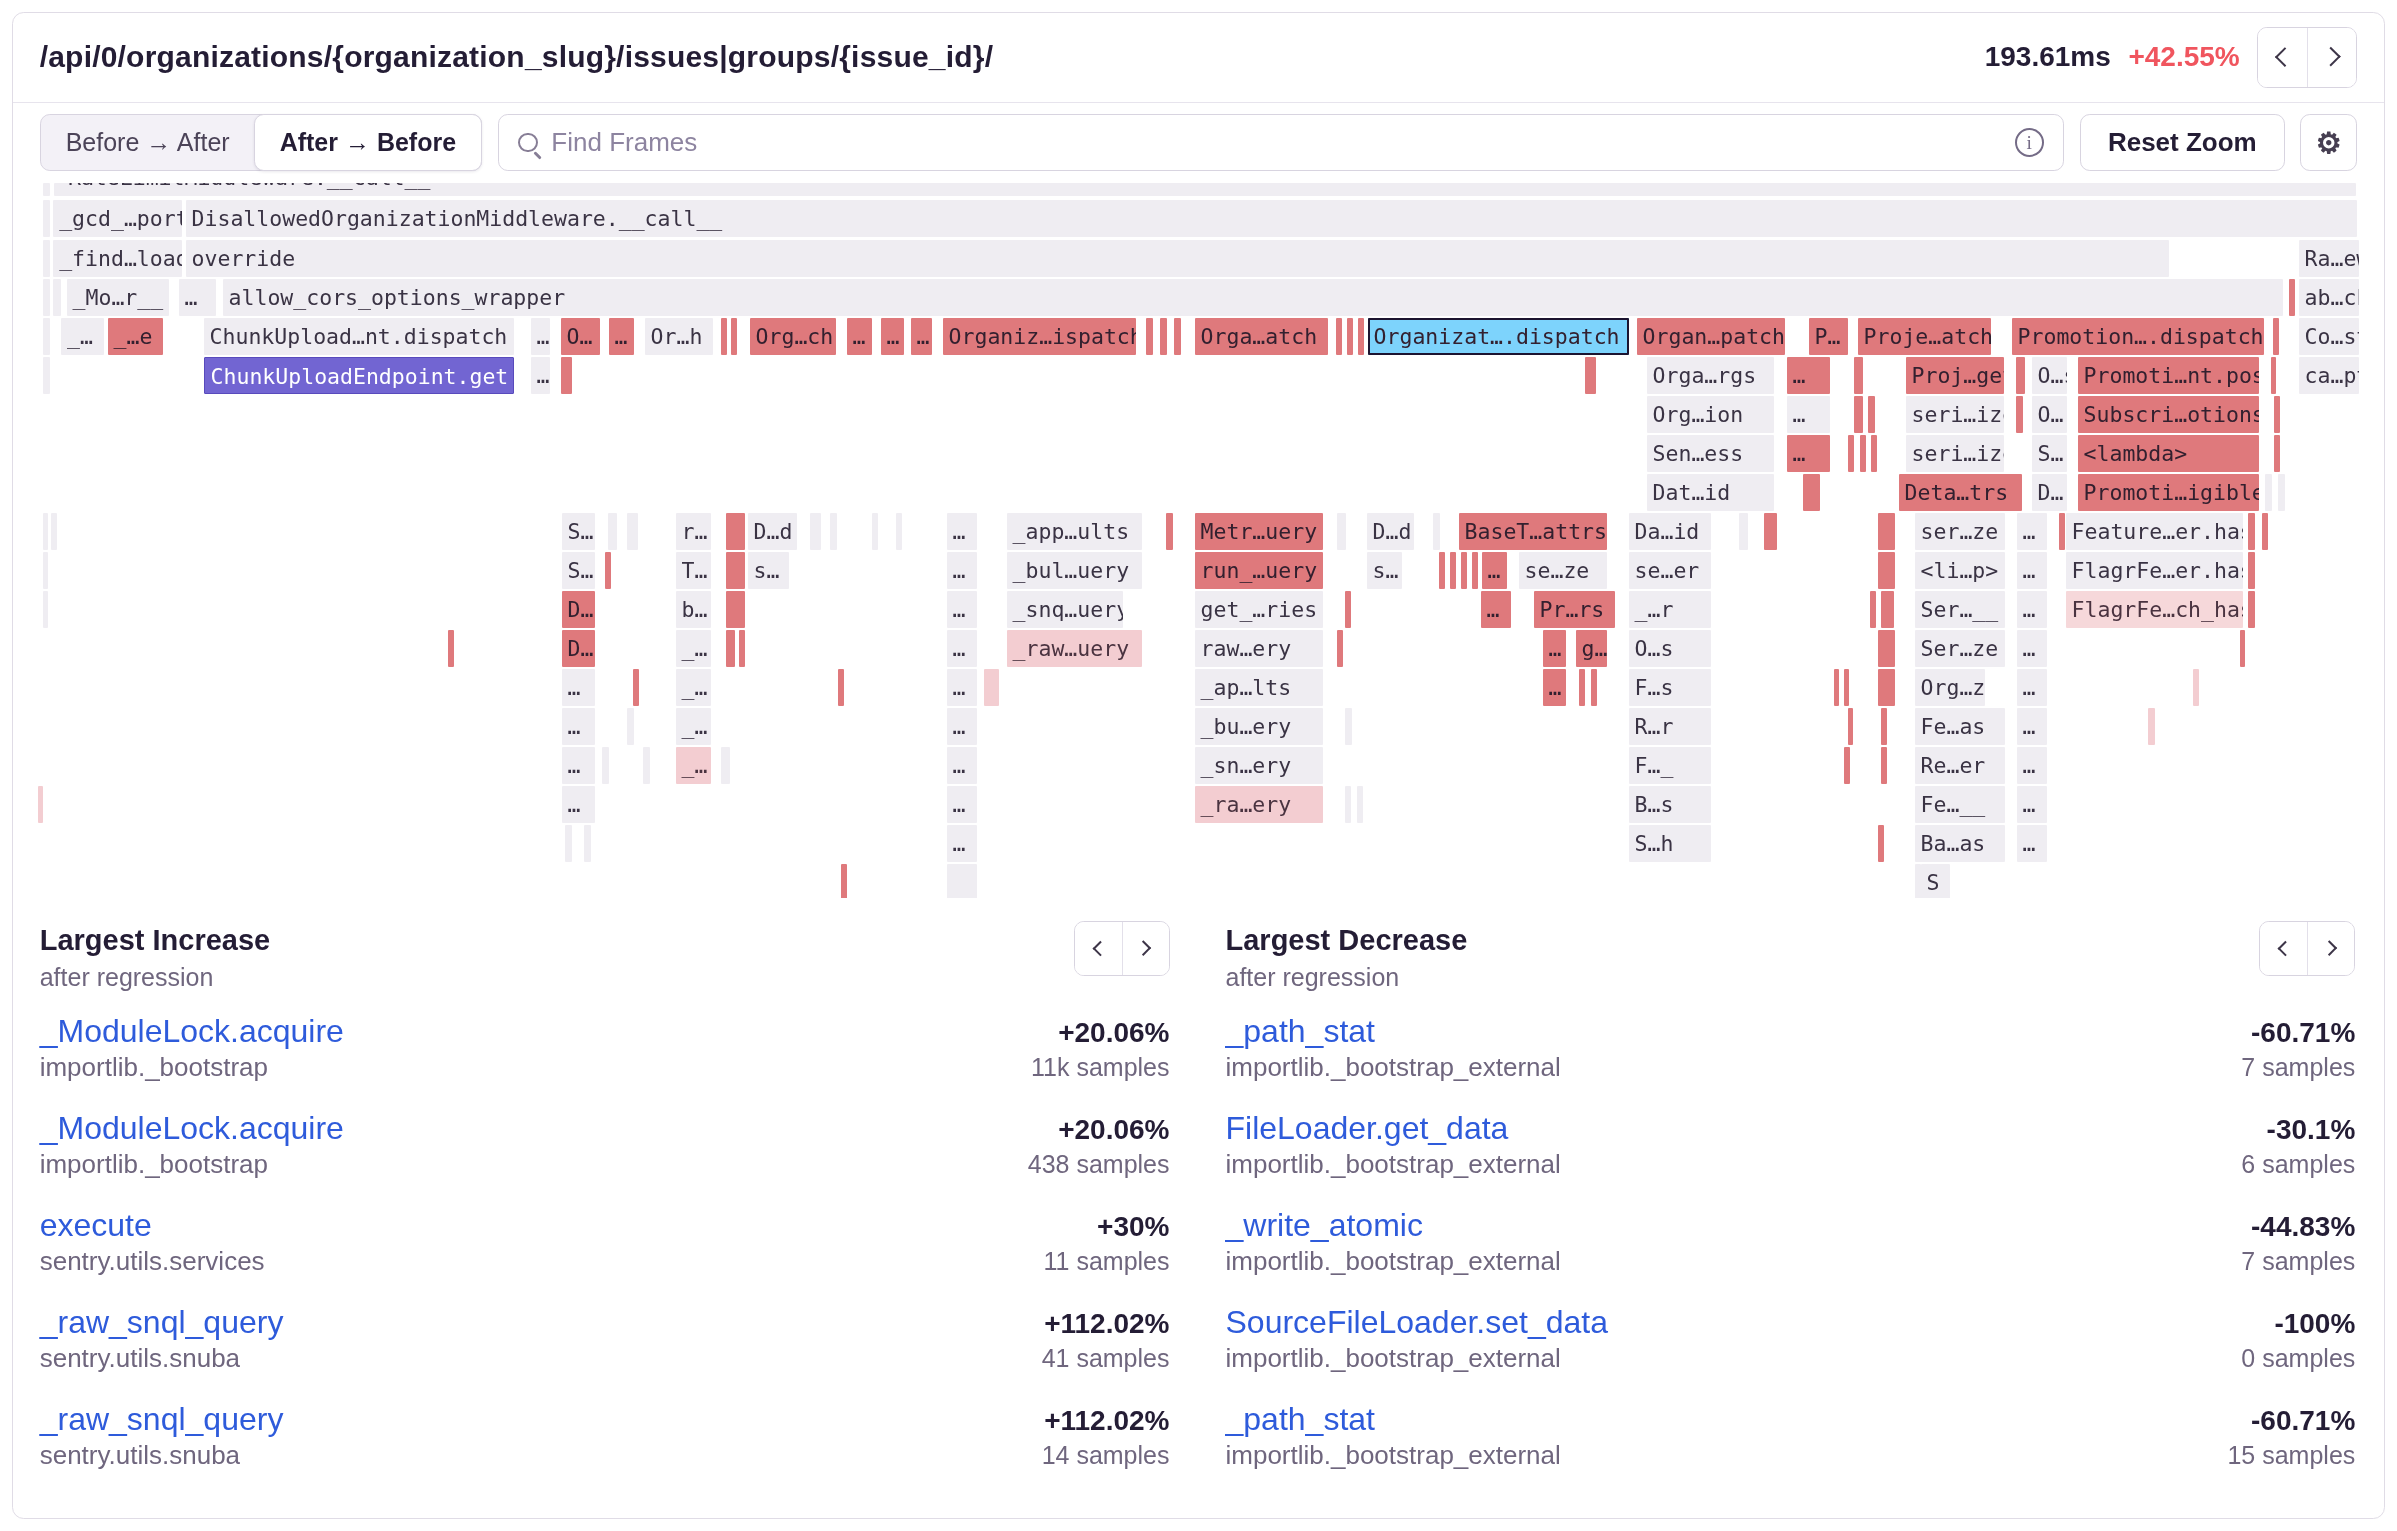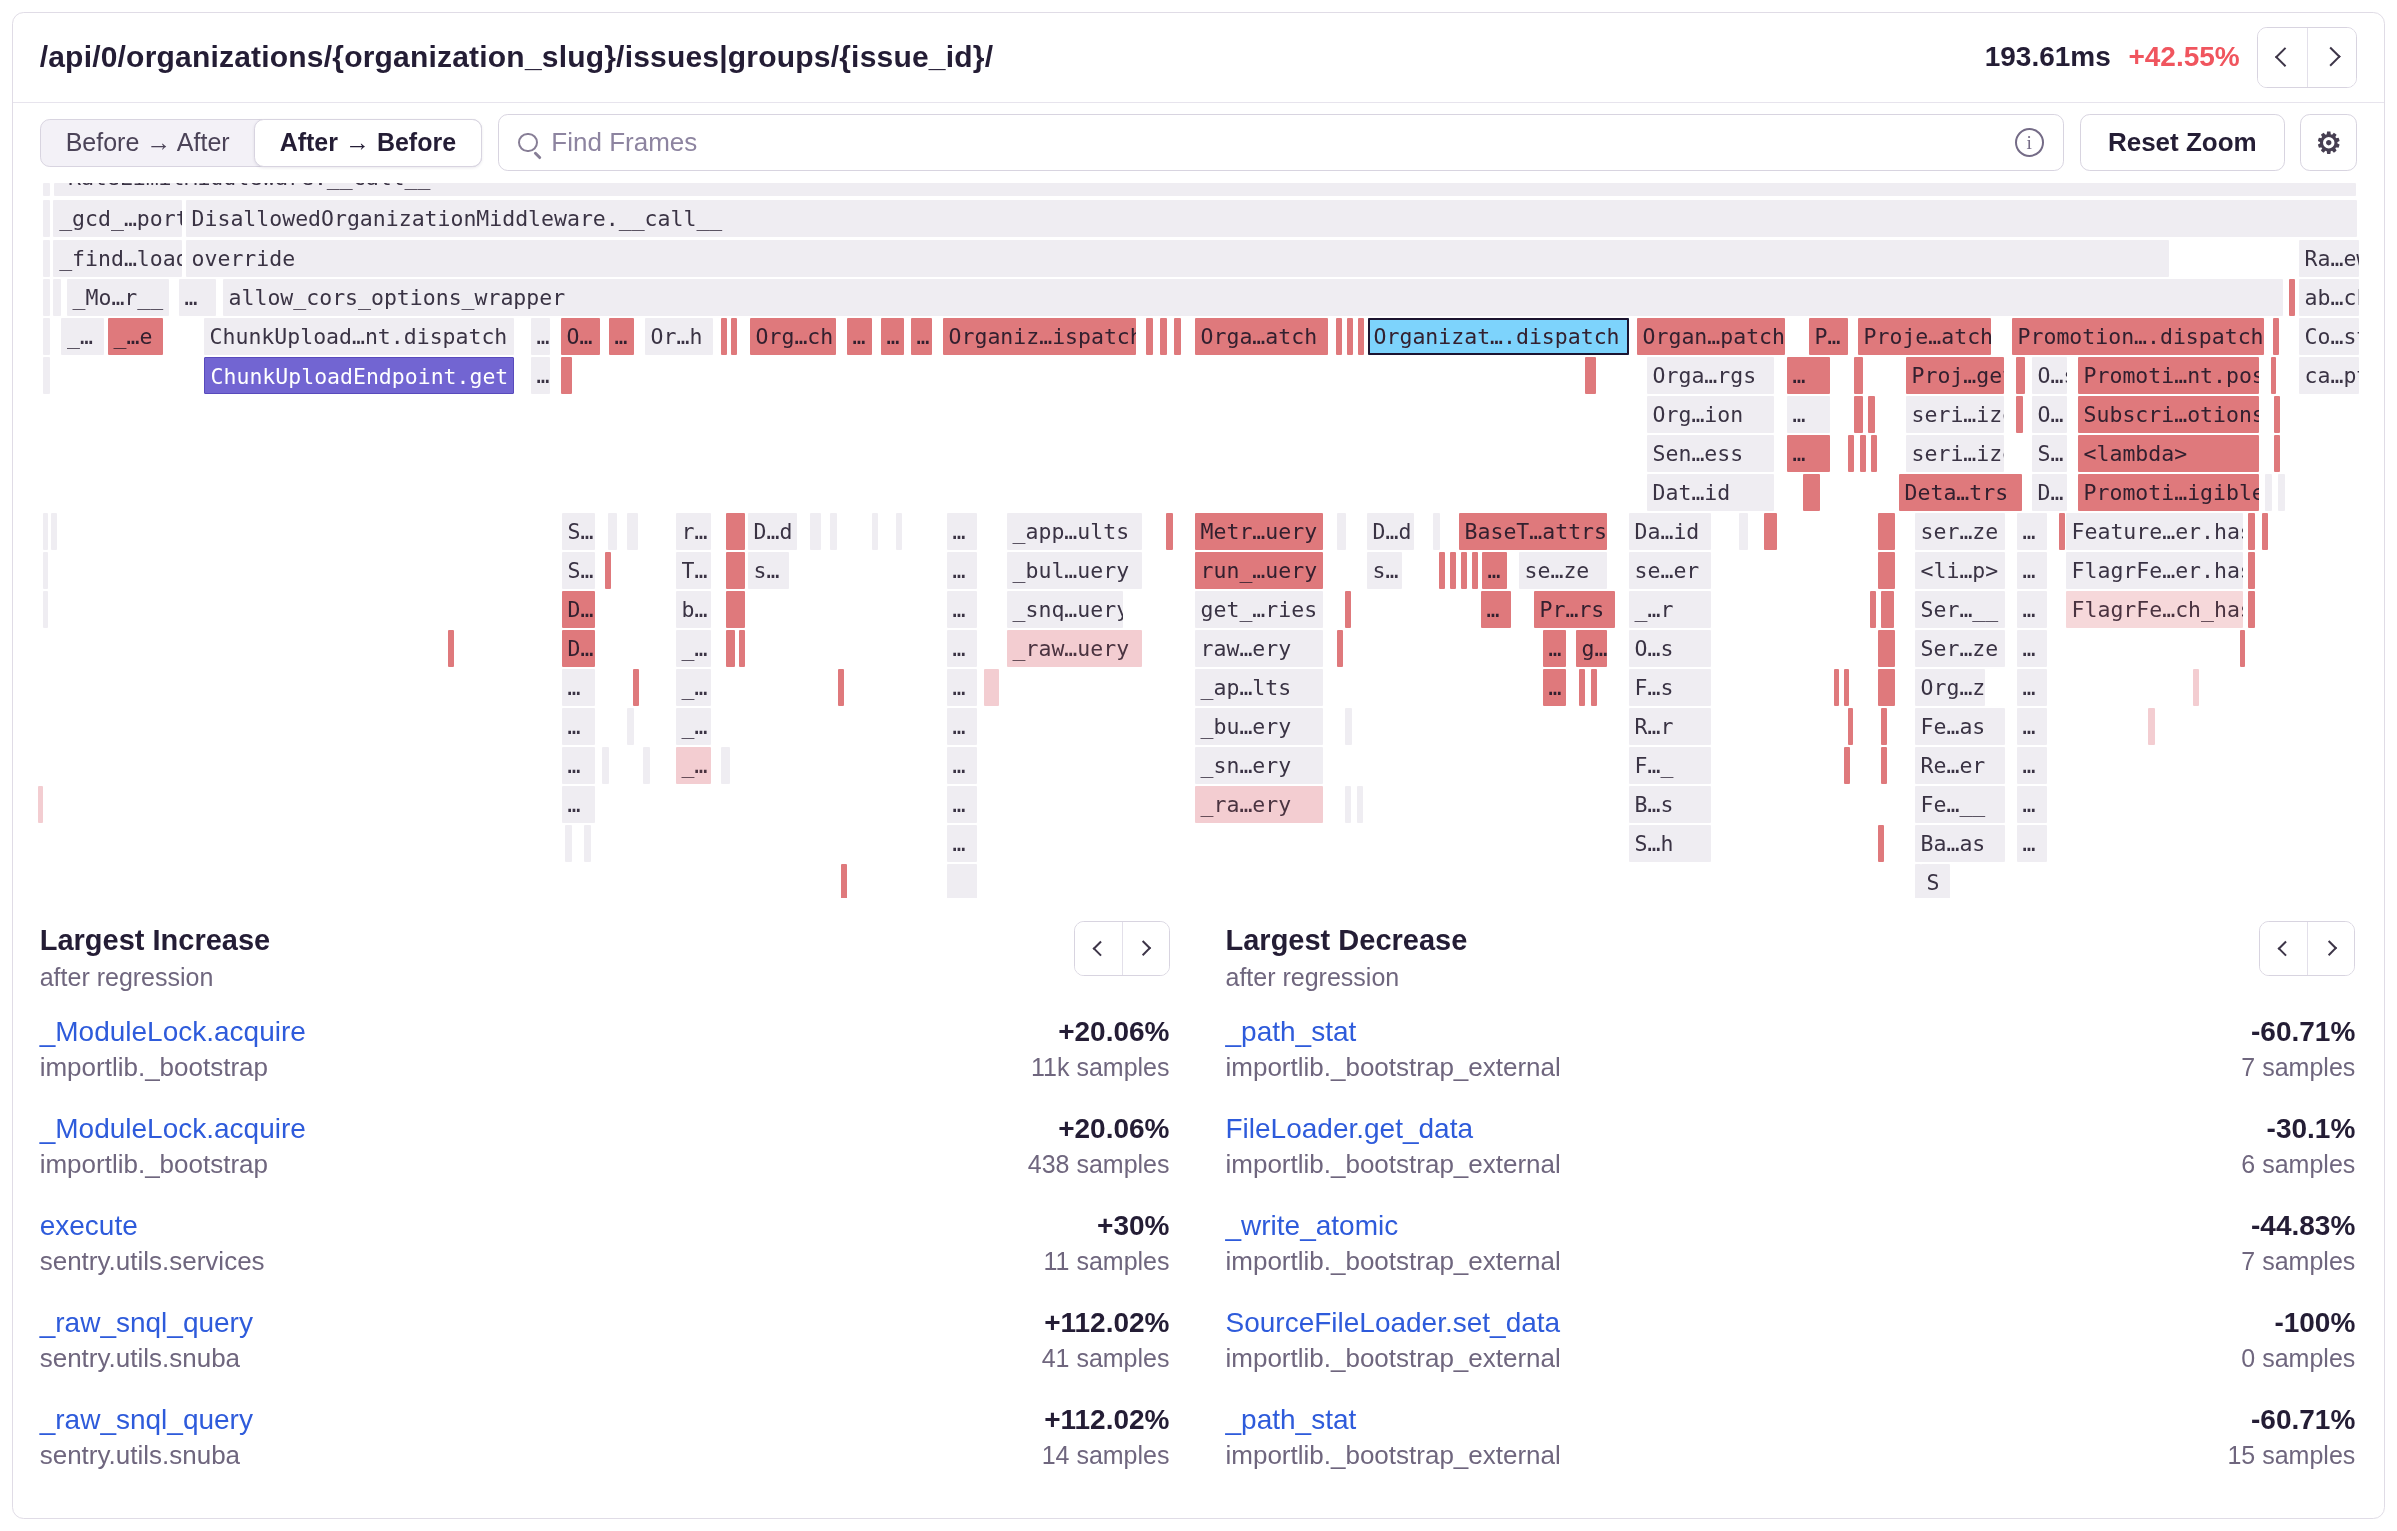--- a/index.html
+++ b/index.html
@@ -14,21 +14,21 @@
   .regress { font-size:28px; font-weight:700; color:#f0555e; }
   .navpair { display:flex; border:1px solid #d8d4e0; border-radius:9.8px; overflow:hidden; background:#fff; }
   .navpair button { width:49px; height:59px; background:#fff; border:none; display:flex; align-items:center; justify-content:center; cursor:pointer; }
   .navpair button + button { border-left:1px solid #e3e0ea; }
   .chev { width:13.7px; height:13.7px; border-left:2.9px solid #3d3548; border-bottom:2.9px solid #3d3548; display:inline-block; }
   .chev.left { transform:rotate(45deg); margin-left:3.9px; }
   .chev.right { transform:rotate(-135deg); margin-right:3.9px; }
 
   
   .toolbar { height:80px; display:flex; align-items:center; gap:15.6px; padding:0 27px; }
-  .segmented { display:flex; align-items:stretch; height:48px; border:1px solid #d8d4e0; border-radius:9.8px; background:#f3f1f7; }
+  .segmented { display:flex; align-items:stretch; height:57px; border:1px solid #d8d4e0; border-radius:9.8px; background:#f3f1f7; }
   .seg { padding:0 25px; display:flex; align-items:center; font-size:25px; color:#4b4358; background:transparent; border:none; border-radius:9.8px; cursor:pointer; white-space:nowrap; }
   .seg.active { background:#fff; border:1px solid #d8d4e0; margin:-1px; font-weight:700; color:#241d35; box-shadow:0 1px 2.9px rgba(40,30,70,.10); }
   .search { flex:1; height:57px; border:1px solid #d8d4e0; border-radius:9.8px; display:flex; align-items:center; padding:0 19.5px; gap:13.7px; background:#fff; }
   .mag { width:19.5px; height:19.5px; border:2.9px solid #877e96; border-radius:50%; position:relative; flex:none; }
   .mag::after { content:""; position:absolute; width:2.9px; height:8.8px; background:#877e96; left:15.6px; top:15.6px; transform:rotate(-45deg); border-radius:2px; }
   .search input { flex:1; border:none; outline:none; font-size:26px; color:#241d35; font-family:"Liberation Sans",sans-serif; background:transparent; }
   .search input::placeholder { color:#8d84a0; }
   .info-icon { width:29px; height:29px; border:2px solid #756c87; border-radius:50%; color:#756c87; font-size:19.5px; display:flex; align-items:center; justify-content:center; font-family:"Liberation Serif",serif; flex:none; }
   .btn { height:57px; border:1px solid #d8d4e0; border-radius:9.8px; background:#fff; font-size:26px; font-weight:700; color:#241d35; padding:0 27px; cursor:pointer; font-family:"Liberation Sans",sans-serif; }
   .btn.icon { width:57px; padding:0; font-size:29px; color:#473f52; display:flex; align-items:center; justify-content:center; }
@@ -64,21 +64,21 @@
   .panel { flex:1; padding:23.4px 29px 0 27px; }
   .panel-head { display:flex; align-items:flex-start; margin-bottom:17.6px; }
   .panel-title { font-size:29px; font-weight:700; color:#241d35; line-height:39px; }
   .panel-sub { font-size:25px; color:#6f667e; line-height:35px; }
   .panel-nav { margin-left:auto; display:flex; border:1px solid #d8d4e0; border-radius:9.8px; overflow:hidden; }
   .panel-nav button { width:47px; height:53px; background:#fff; border:none; display:flex; align-items:center; justify-content:center; cursor:pointer; }
   .panel-nav button + button { border-left:1px solid #e3e0ea; }
   .panel-nav .chev { width:10.7px; height:10.7px; border-width:2.4px; }
   .pitem { margin-bottom:25px; }
   .pitem .row1 { display:flex; align-items:baseline; }
-  .pitem .row1 a { font-size:28px; color:#2e5bdb; text-decoration:none; line-height:37px; }
+  .pitem .row1 a { font-size:32px; color:#2e5bdb; text-decoration:none; line-height:37px; }
   .pitem .row1 .delta { margin-left:auto; font-size:28px; font-weight:600; color:#241d35; }
   .pitem .row2 { display:flex; align-items:baseline;gap:44px; }
   .pitem .row2 .module { font-size:26px; color:#6f667e; line-height:35px; }
   .pitem .row2 .samples { margin-left:auto; font-size:25px; color:#6f667e; }
 </style>
 </head>
 <body>
 
 <div class="card">
 

